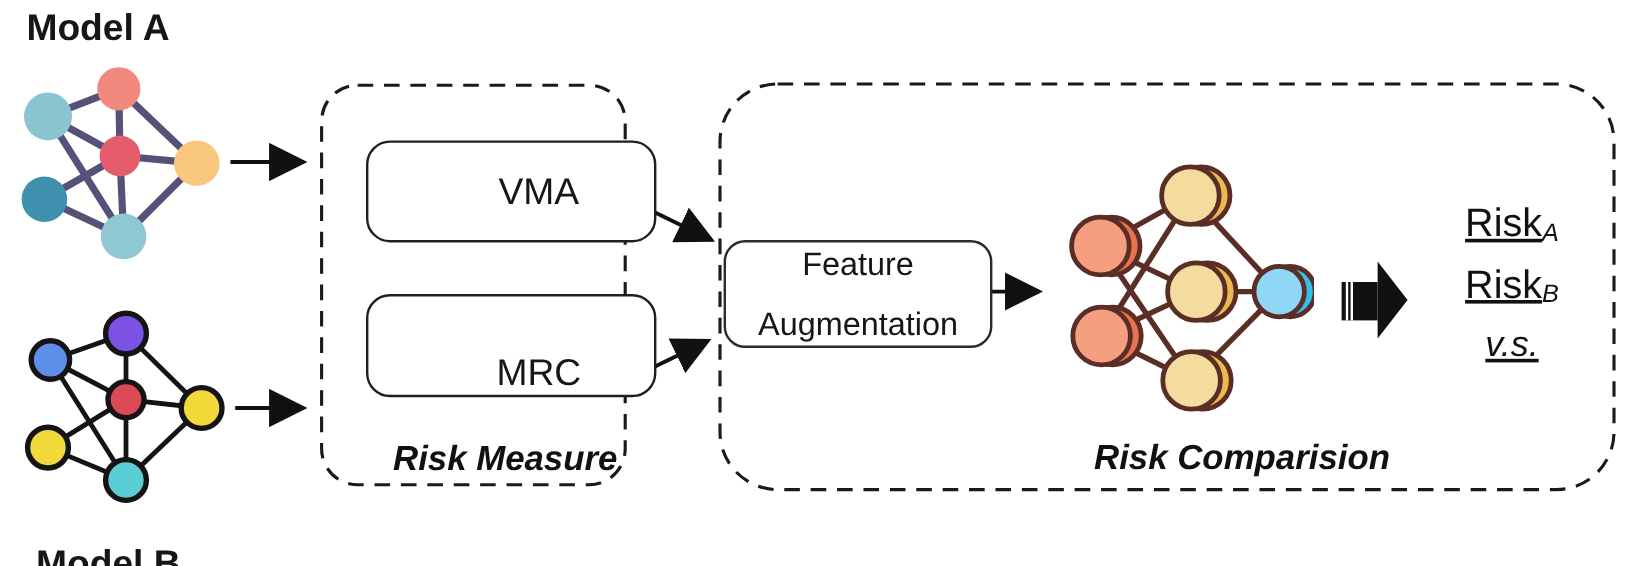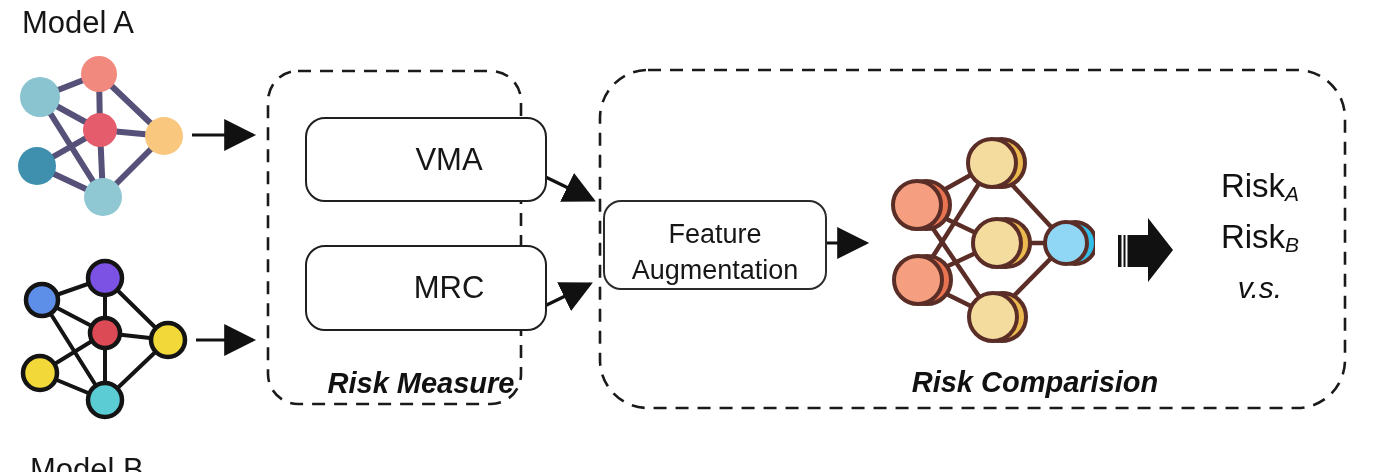--- a/index.html
+++ b/index.html
@@ -1,42 +1,42 @@
 <!DOCTYPE html>
 <html><head>
 <meta charset="utf-8">
 <style>
   html,body{margin:0;padding:0;background:#fff;}
   .canvas{
     position:relative;width:1377px;height:472px;background:#ffffff;
     font-family:"Liberation Sans", sans-serif;color:#1a1a1a;overflow:hidden;
   }
   .abs{position:absolute;}
-  .model-label{font-size:31px;font-weight:400;color:#161616;white-space:nowrap;}
+  .model-label{font-size:31px;font-weight:700;color:#161616;white-space:nowrap;}
   .inner-box{
     position:absolute;background:#ffffff;border:2.5px solid #1f1f1f;border-radius:20px;
     display:flex;align-items:center;justify-content:center;font-size:31px;color:#161616;padding-left:46px;
   }
   .feature-box{
     position:absolute;left:603px;top:200px;width:220px;height:86px;background:#ffffff;
     border:2.5px solid #2b2b2b;border-radius:18px;display:flex;flex-direction:column;
-    align-items:center;justify-content:flex-end;font-size:27px;line-height:36px;color:#161616;
+    align-items:center;justify-content:space-between;font-size:27px;line-height:36px;color:#161616;
   }
   .caption{
     position:absolute;transform:translateX(-50%);font-weight:700;font-style:italic;
     font-size:29px;color:#111;white-space:nowrap;
   }
   .comp-title{
     position:absolute;transform:translateX(-50%);font-size:29px;color:#161616;white-space:nowrap;
   }
   .risk-output{
     position:absolute;left:1190px;top:160px;width:140px;text-align:center;
     font-size:33px;color:#111;
   }
-  .risk-output .line{line-height:51px;height:51px;}
+  .risk-output .line{line-height:51px;height:51px;text-decoration:underline;}
   .risk-output .vs{font-style:italic;font-size:30px;}
   .risk-output .subsc{font-size:21px;font-style:italic;vertical-align:-4px;}
   svg{display:block;}
 </style>
 </head>
 <body>
 
 <div class="canvas">
 
   <div class="abs model-label" style="left:22px;top:5px;">Model A</div>
@@ -102,21 +102,21 @@
       <line x1="196" y1="340" x2="253" y2="340" marker-end="url(#ah)" stroke="#111111"></line>
       <line x1="527" y1="168" x2="593" y2="200" marker-end="url(#ah)" stroke="#111111"></line>
       <line x1="524" y1="316" x2="590" y2="284" marker-end="url(#ah)" stroke="#111111"></line>
       <line x1="824" y1="243" x2="866" y2="243" marker-end="url(#ah)" stroke="#111111"></line>
     </g>
   </svg>
 
   <div class="inner-box" style="left:305px;top:117px;width:192px;height:81px;">
     <span>VMA</span>
   </div>
-  <div class="inner-box" style="left:305px;top:245px;width:192px;height:82px;">
+  <div class="inner-box" style="left:305px;top:245px;width:192px;height:82px;align-items:flex-end;">
     <span>MRC</span>
   </div>
   <div class="caption" style="left:401px;top:367px;margin-left:20px;">Risk Measure</div>
 
   <div class="caption" style="left:1035px;top:366px;">Risk Comparision</div>
 
   <div class="feature-box">
     <div>Feature</div>
     <div>Augmentation</div>
   </div>

